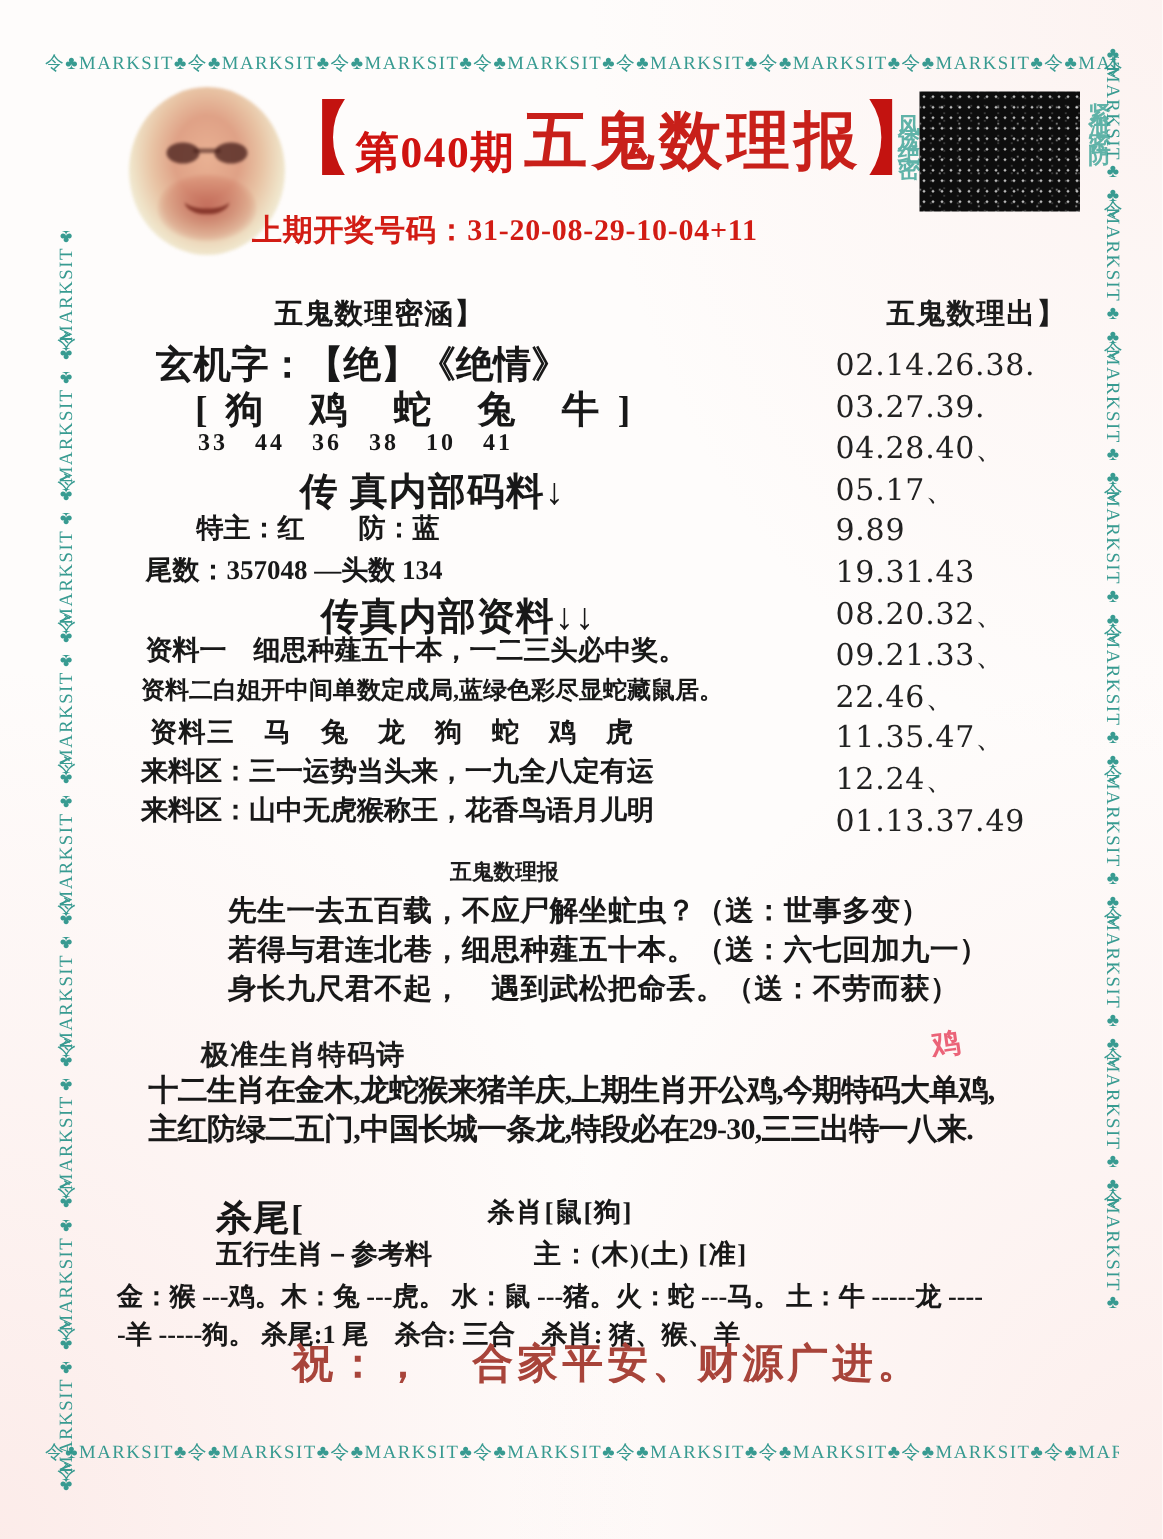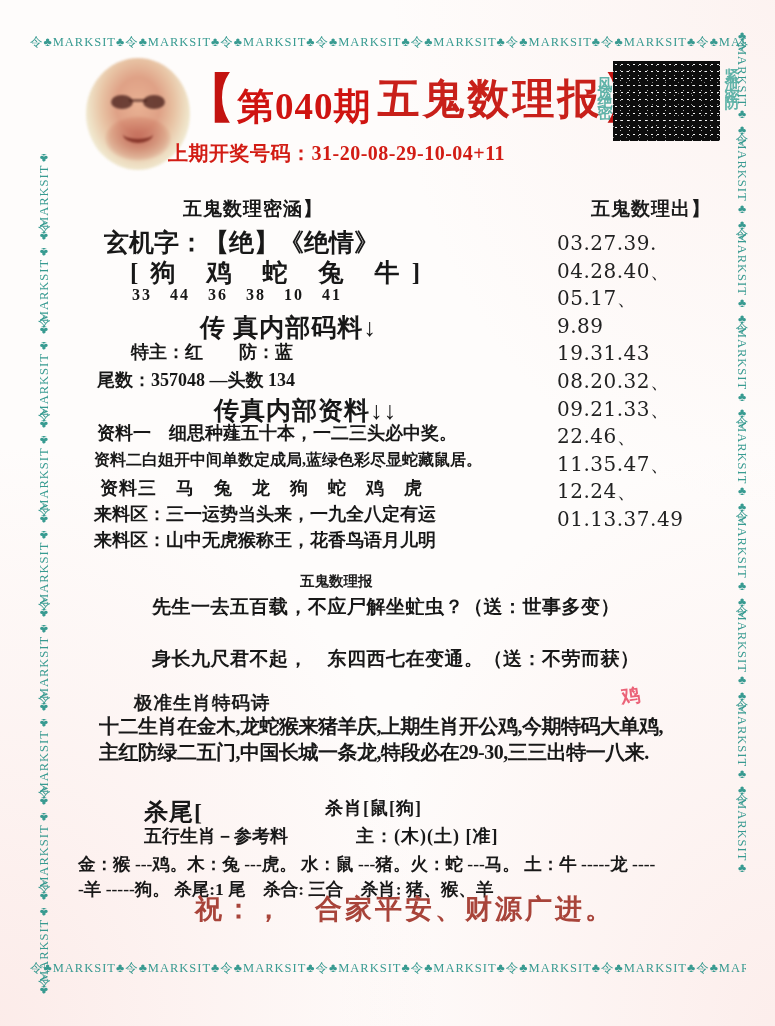--- a/index.html
+++ b/index.html
@@ -31,21 +31,21 @@
     background:radial-gradient(ellipse,rgba(170,60,50,.55),rgba(190,90,70,.25) 60%,transparent 75%);}
   .glasses{position:absolute;left:22%;top:33%;width:56%;height:16px;}
   .glasses .lens{position:absolute;top:0;width:22px;height:14px;border-radius:50%;background:rgba(70,30,25,.75);}
   .glasses .lens.l{left:2px;} .glasses .lens.r{right:2px;}
   .glasses .bridge{position:absolute;left:20px;top:4px;width:18px;height:3px;background:rgba(70,30,25,.6);}
   .smile{position:absolute;left:36%;top:60%;width:30px;height:14px;border-radius:50%;
     border-bottom:4px solid rgba(120,40,30,.8);}
   .title-row{position:absolute;left:183px;top:66px;width:425px;display:flex;align-items:center;
     color:#cf1310;white-space:nowrap;}
   .tb{font-size:52px;font-weight:bold;line-height:1;color:#c31310;}
-  .t-issue{font-size:37px;font-weight:bold;margin:16px 6px 0 2px;letter-spacing:1px;}
+  .t-issue{font-size:29px;font-weight:bold;margin:16px 6px 0 2px;letter-spacing:1px;}
   .t-main{font-size:42px;font-weight:bold;letter-spacing:3px;color:#c8201a;}
   .qr{position:absolute;left:613px;top:61px;width:107px;height:80px;background-color:#0d0d0d;
     background-image:
       radial-gradient(rgba(255,255,255,.95) .6px, transparent .8px),
       radial-gradient(rgba(255,255,255,.7) .5px, transparent .7px),
       radial-gradient(rgba(255,255,255,.5) .7px, transparent .9px);
     background-size:6px 7px,9px 5px,13px 11px;background-position:0 0,3px 2px,7px 5px;}
   .wm{position:absolute;writing-mode:vertical-rl;color:#3aa396;font-weight:bold;
       font-size:15px;letter-spacing:9px;opacity:.8;}
   .wm.wl{left:595px;top:64px;} .wm.wr{left:722px;top:56px;}
@@ -119,36 +119,38 @@
   <div class="ln f18" style="left:97px;top:368px;">尾数：357048 —头数 134</div>
   <div class="ln f19" style="left:214px;top:394px;letter-spacing:1px;">传真内部资料↓↓</div>
   <div class="ln f18" style="left:97px;top:421px;">资料一　细思种薤五十本，一二三头必中奖。</div>
   <div class="ln f17" style="left:94px;top:450px;">资料二白姐开中间单数定成局,蓝绿色彩尽显蛇藏鼠居。</div>
   <div class="ln f18" style="left:100px;top:476px;letter-spacing:1px;">资料三　马　兔　龙　狗　蛇　鸡　虎</div>
   <div class="ln f18" style="left:94px;top:502px;">来料区：三一运势当头来，一九全八定有运</div>
   <div class="ln f18" style="left:94px;top:528px;">来料区：山中无虎猴称王，花香鸟语月儿明</div>
 
   <div class="rightcol">
     <div class="rh">五鬼数理出】</div>
+    <div class="rl">02.14.26.38.</div>
     <div class="rl">03.27.39.</div>
     <div class="rl">04.28.40、</div>
     <div class="rl">05.17、</div>
     <div class="rl">9.89</div>
     <div class="rl">19.31.43</div>
     <div class="rl">08.20.32、</div>
     <div class="rl">09.21.33、</div>
     <div class="rl">22.46、</div>
     <div class="rl">11.35.47、</div>
     <div class="rl">12.24、</div>
     <div class="rl">01.13.37.49</div>
   </div>
 
   <div class="poem-h">五鬼数理报</div>
   <div class="ln poem-l poem1">先生一去五百载，不应尸解坐虻虫？（送：世事多变）</div>
-  <div class="ln poem-l poem3">身长九尺君不起，　东四西七在变通。（送：不劳而获）</div>
+  <div class="ln poem-l poem2">若得与君连北巷，细思种薤五十本。（送：六七回加九一）</div>
+  <div class="ln poem-l poem3">身长九尺君不起，　遇到武松把命丢。（送：不劳而获）</div>
 
   <div class="zp-h">极准生肖特码诗</div>
   <div class="ln zp-l zp1">十二生肖在金木,龙蛇猴来猪羊庆,上期生肖开公鸡,今期特码大单鸡,</div>
   <div class="ln zp-l zp2">主红防绿二五门,中国长城一条龙,特段必在29-30,三三出特一八来.</div>
   <div class="redmark">鸡</div>
 
   <div class="ln kill1">杀尾[</div>
   <div class="ln kill2">杀肖[鼠[狗]</div>
   <div class="ln wx2">主：(木)(土) [准]</div>
   <div class="ln wx1">五行生肖－参考料</div>

